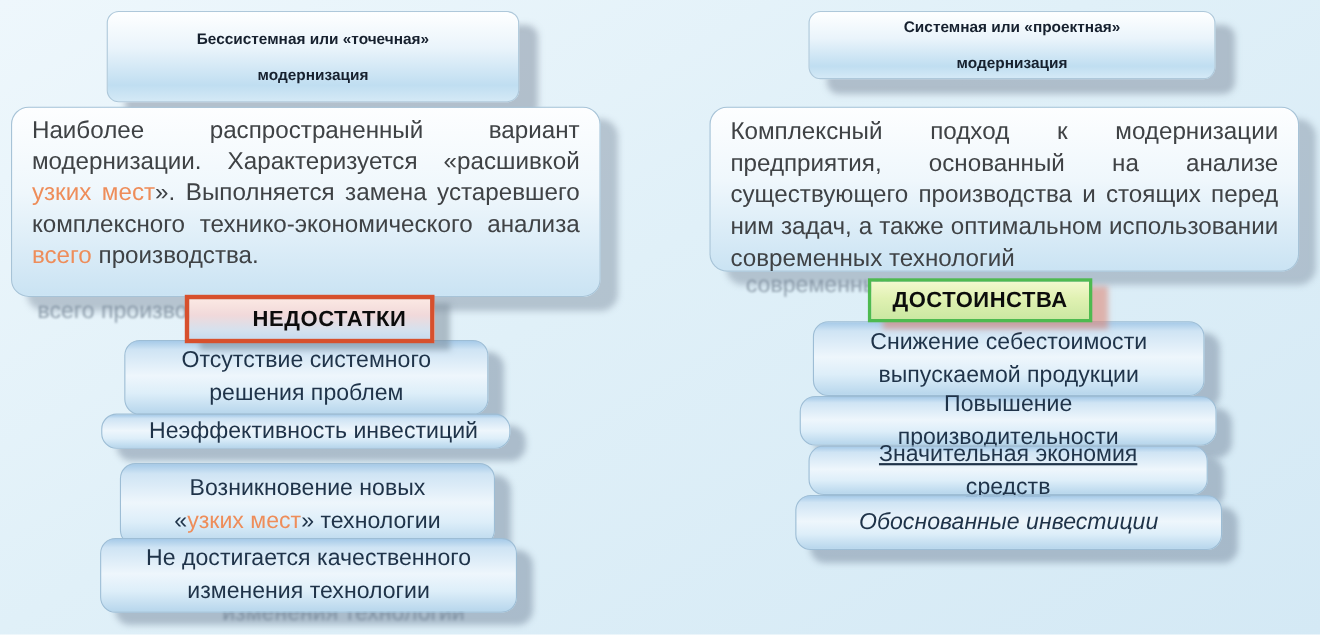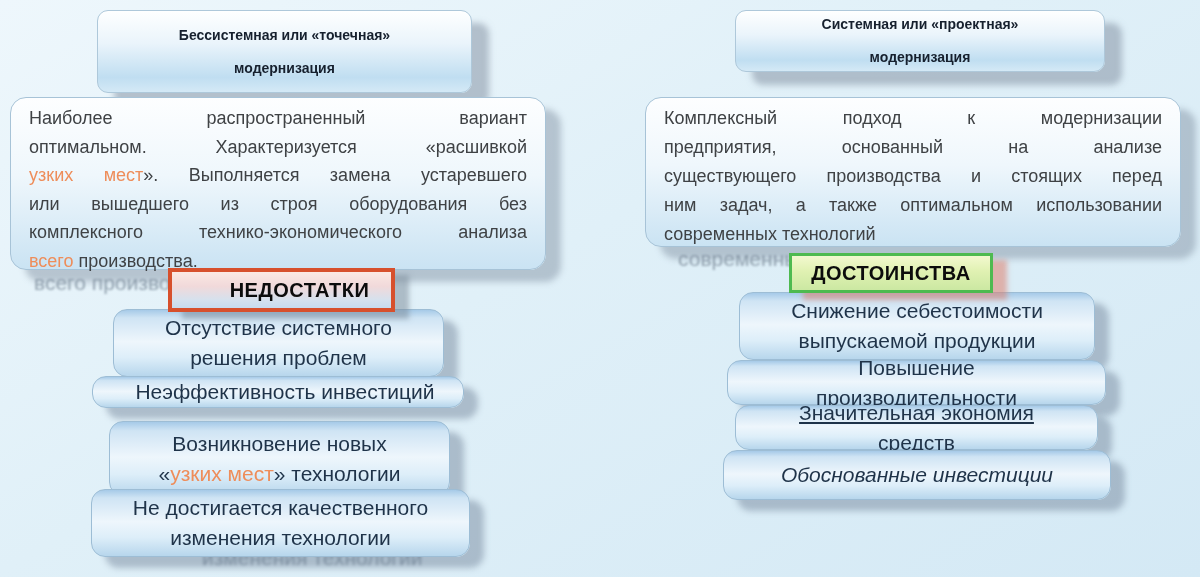--- a/index.html
+++ b/index.html
@@ -22,21 +22,21 @@
     font-weight:bold;font-size:14px;line-height:33px;color:#16202e;
     padding:4px 34px;
   }
 
   
   .para{
     border:1px solid #a7c3d7;
     border-radius:16px;
     background:linear-gradient(180deg,#fdfeff 0%,#eff7fc 45%,#cae3f3 100%);
     box-shadow:15px 12px 6px rgba(125,140,158,0.45);
-    font-size:18px;color:#3f4245;
+    font-size:22px;color:#3f4245;
     padding:6px 18px;
   }
   .pline{text-align:justify;text-align-last:justify;line-height:28.5px;}
   .pline.last{text-align-last:left;}
   .accent{color:#ee8d5a;}
 
   
   .badge{
     display:flex;align-items:center;justify-content:center;
     font-weight:bold;font-size:20px;color:#0c0c0c;letter-spacing:0.5px;
@@ -79,23 +79,22 @@
   <div class="ghost" style="left:34px;top:271px;">всего производства.</div>
   <div class="ghost" style="left:678px;top:247px;">современных</div>
   <div class="ghost dark" style="left:202px;top:546px;">изменения технологии</div>
 
   <div class="box hdr" style="left:97px;top:10px;width:375px;height:83px;">
     <span>Бессистемная или «точечная» модернизация</span>
   </div>
 
   <div class="box para" style="left:10px;top:97px;width:536px;height:173px;">
     <div class="pline"><span>Наиболее распространенный вариант</span></div>
-    <div class="pline"><span>оптимальном. Характеризуется «расшивкой</span></div>
+    <div class="pline"><span>модернизации. Характеризуется «расшивкой</span></div>
     <div class="pline"><span class="accent">узких мест</span><span>». Выполняется замена устаревшего</span></div>
-    <div class="pline"><span>или вышедшего из строя оборудования без</span></div>
     <div class="pline"><span>комплексного технико-экономического анализа</span></div>
     <div class="pline last"><span class="accent">всего</span><span> производства.</span></div>
   </div>
 
   <div class="box item" style="left:113px;top:309px;width:331px;height:68px;">
     <span>Отсутствие системного решения проблем</span>
   </div>
 
   <div class="box item" style="left:92px;top:376px;width:372px;height:32px;padding-left:42px;">
     <span>Неэффективность инвестиций</span>

